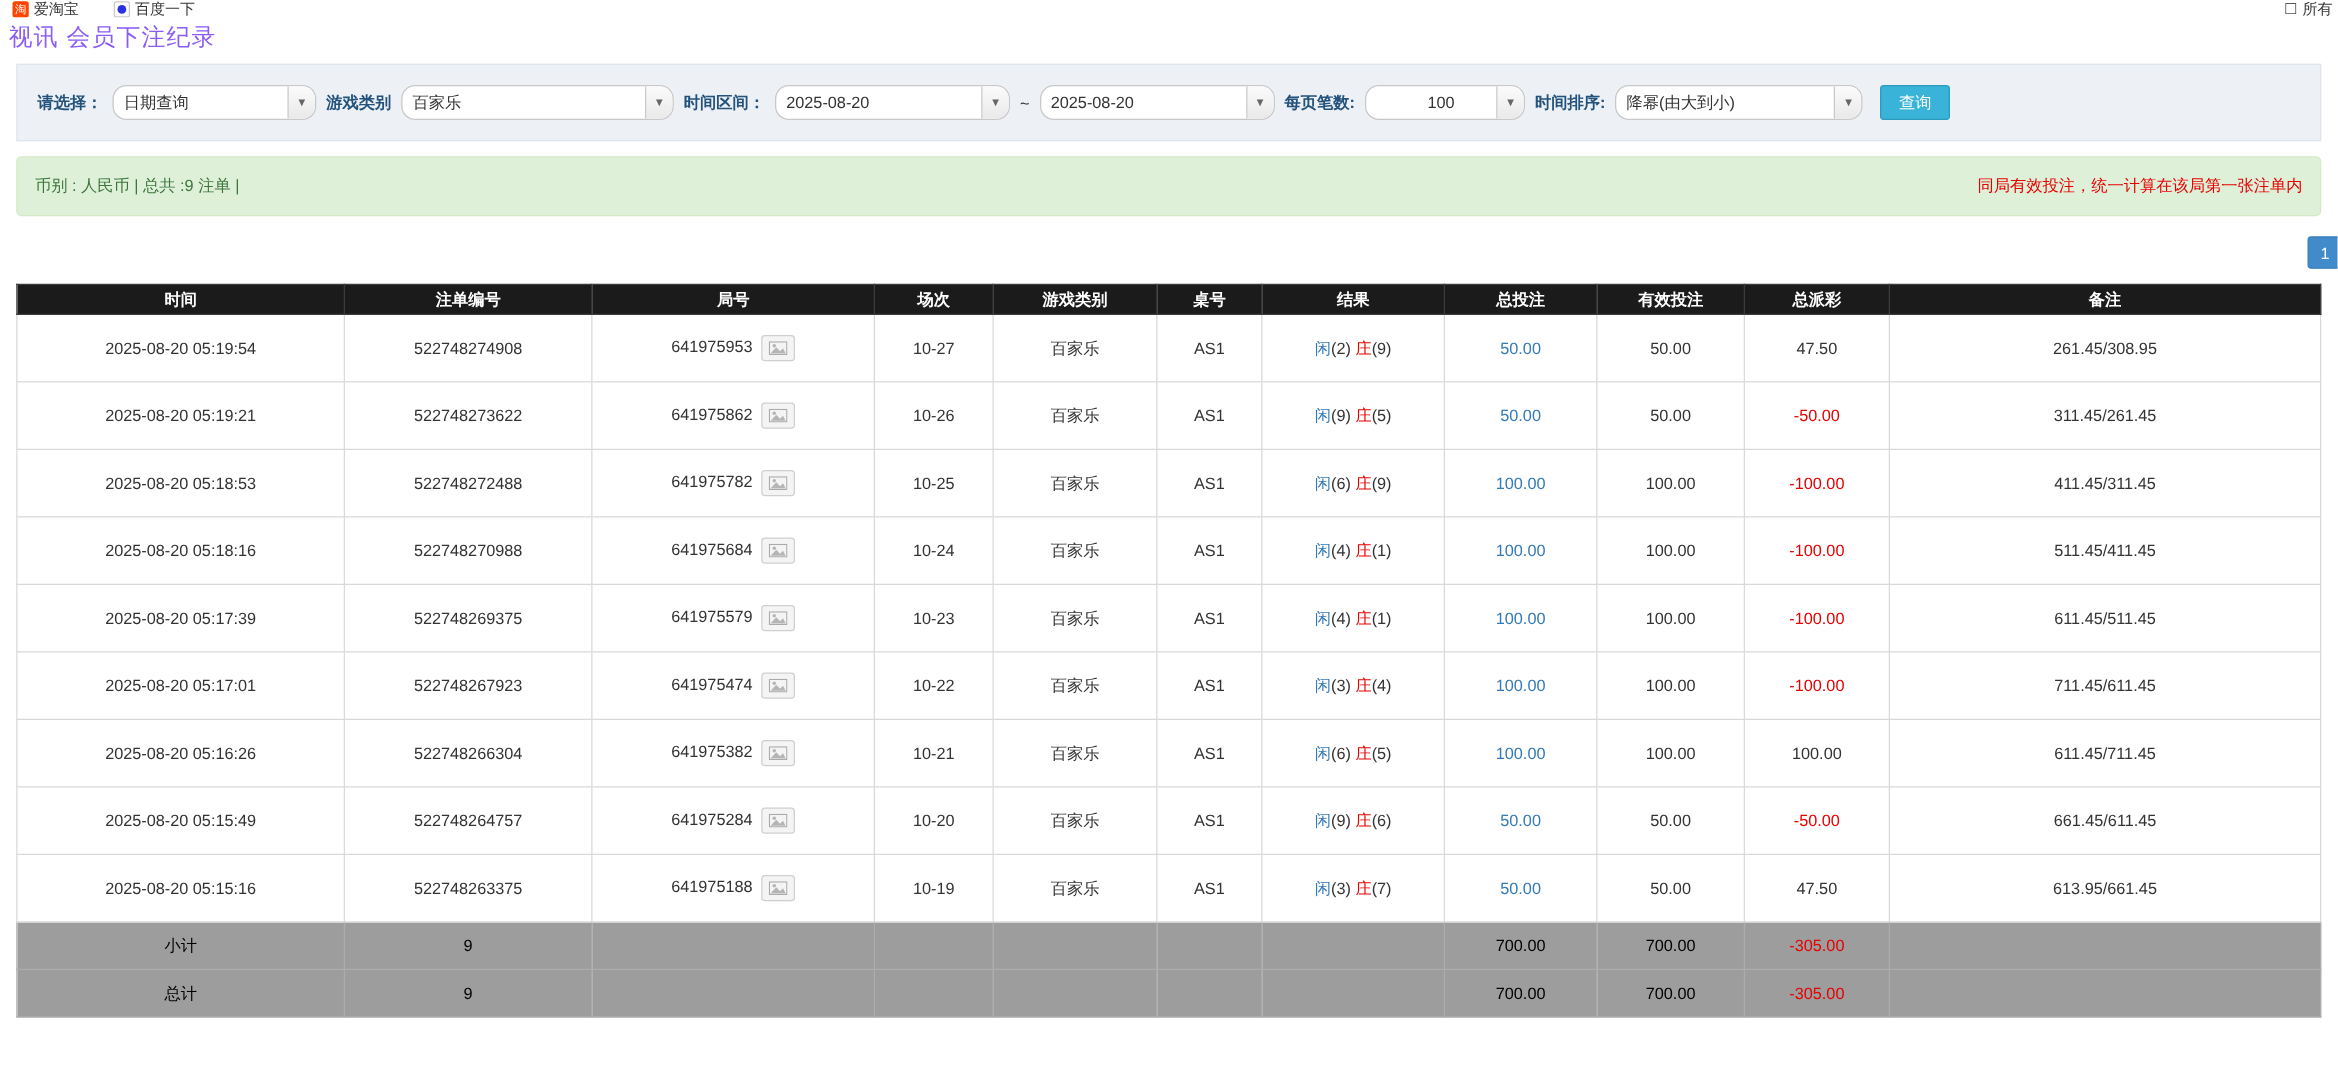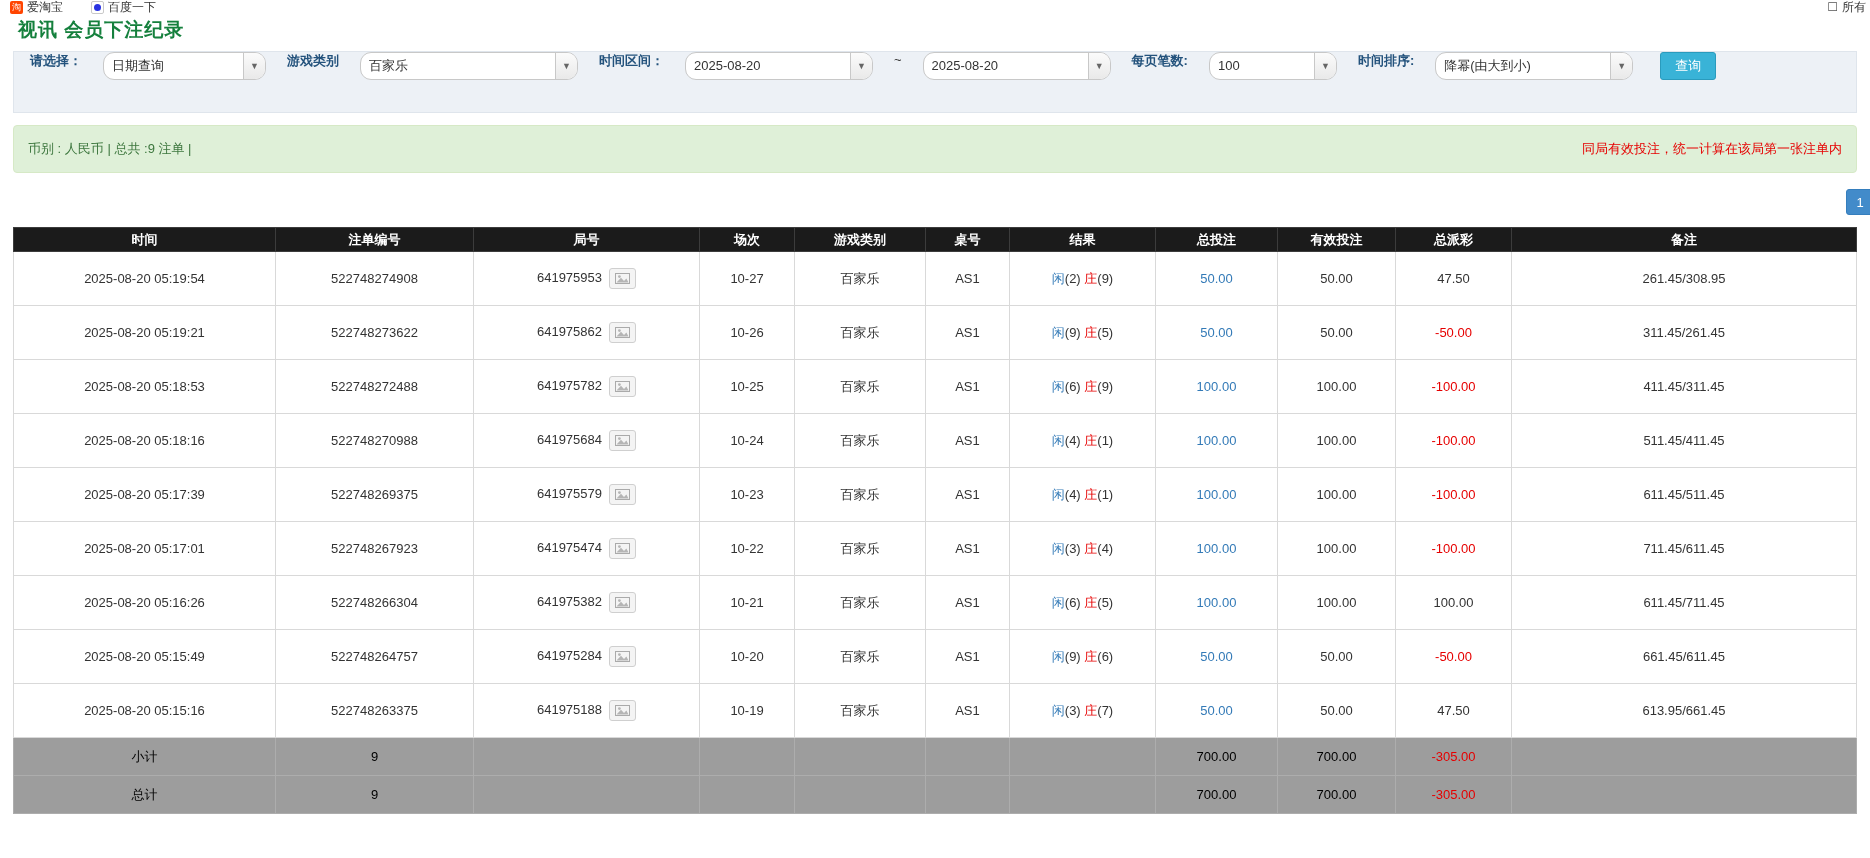--- a/index.html
+++ b/index.html
@@ -15,37 +15,37 @@
     align-items: center; justify-content: center; flex: none; }
   .bm-icon.taobao { background: #ff4400; color: #fff; font-size: 9px; }
   .bm-icon.baidu { background: #fff; border: 1px solid #c9c9c9; position: relative; }
   .bm-icon.baidu::after { content: ""; width: 7px; height: 7px; border-radius: 50%;
     background: #2932e1; }
   .bm-right { position: absolute; right: 4px; top: 0; display: inline-flex;
     align-items: center; gap: 4px; line-height: 14px; cursor: pointer; }
   .folder-glyph { font-size: 12px; color: #555; line-height: 13px; }
 
   
-  .page-title { font-size: 19px; font-weight: bold; color: #15803d;
-    margin: 3px 0 8px 18px; letter-spacing: 1px; }
+  .page-title { font-size: 19px; font-weight: normal; color: #8b5cf6;
+    margin: 3px 0 8px 7px; letter-spacing: 1px; }
 
   
   .filter-bar { margin: 0 13px; height: 62px; background: #edf1f6;
-    border: 1px solid #dfe5ec; display: flex; 
-    padding: 0 16px; gap: 21px; }
+    border: 1px solid #dfe5ec; display: flex; align-items: center;
+    padding: 0 16px; gap: 8px; }
   .flabel { color: #23527c; font-weight: bold; font-size: 13px; white-space: nowrap; }
   .combo { display: inline-flex; height: 28px; background: #fff;
     border: 1px solid #c8c8c8; border-radius: 11px; overflow: hidden; cursor: pointer; flex: none; }
   .combo-text { flex: 1; font-size: 13px; color: #333; line-height: 26px;
     padding: 0 8px; white-space: nowrap; overflow: hidden; }
   .combo-arrow { width: 22px; border-left: 1px solid #c8c8c8; text-align: center;
     line-height: 26px; font-size: 9px; color: #666;
     background: linear-gradient(#fbfbfb, #e9e9e9); flex: none; }
   .w-qtype { width: 163px; } .w-game { width: 218px; } .w-date { width: 188px; }
-  .w-size { width: 128px; } .w-sort { width: 198px; }
+  .w-size { width: 128px; padding-left: 41px; } .w-sort { width: 198px; }
   .tilde { color: #333; font-size: 13px; }
   .query-btn { height: 28px; padding: 0 14px; margin-left: 6px; background: #39b3d7;
     border: 1px solid #2a9bbd; border-radius: 3px; color: #fff; font-size: 13px;
     cursor: pointer; font-family: inherit; }
 
   
   .summary-bar { margin: 12px 13px 0; background: #dff0d8; border: 1px solid #d6e9c6;
     border-radius: 4px; padding: 0 14px; height: 48px; display: flex;
     align-items: center; justify-content: space-between; font-size: 13px; }
   .summary-left { color: #3c763d; }

